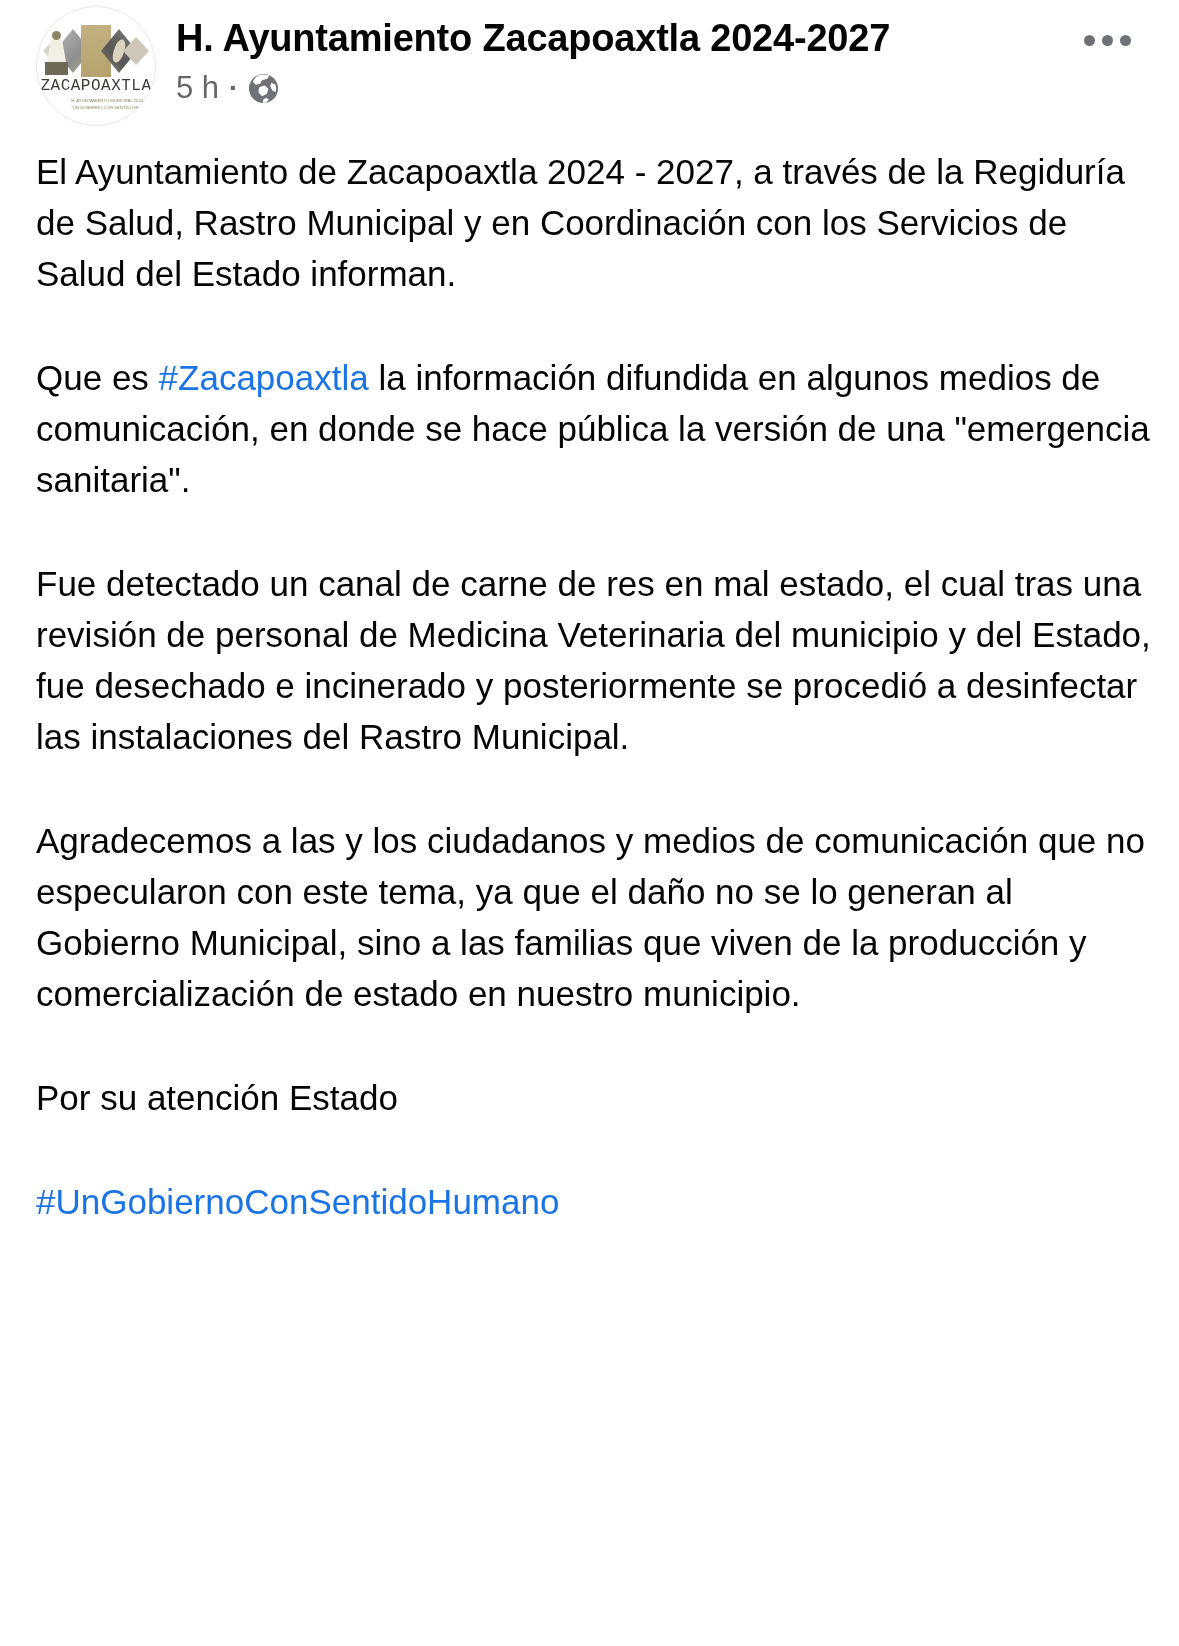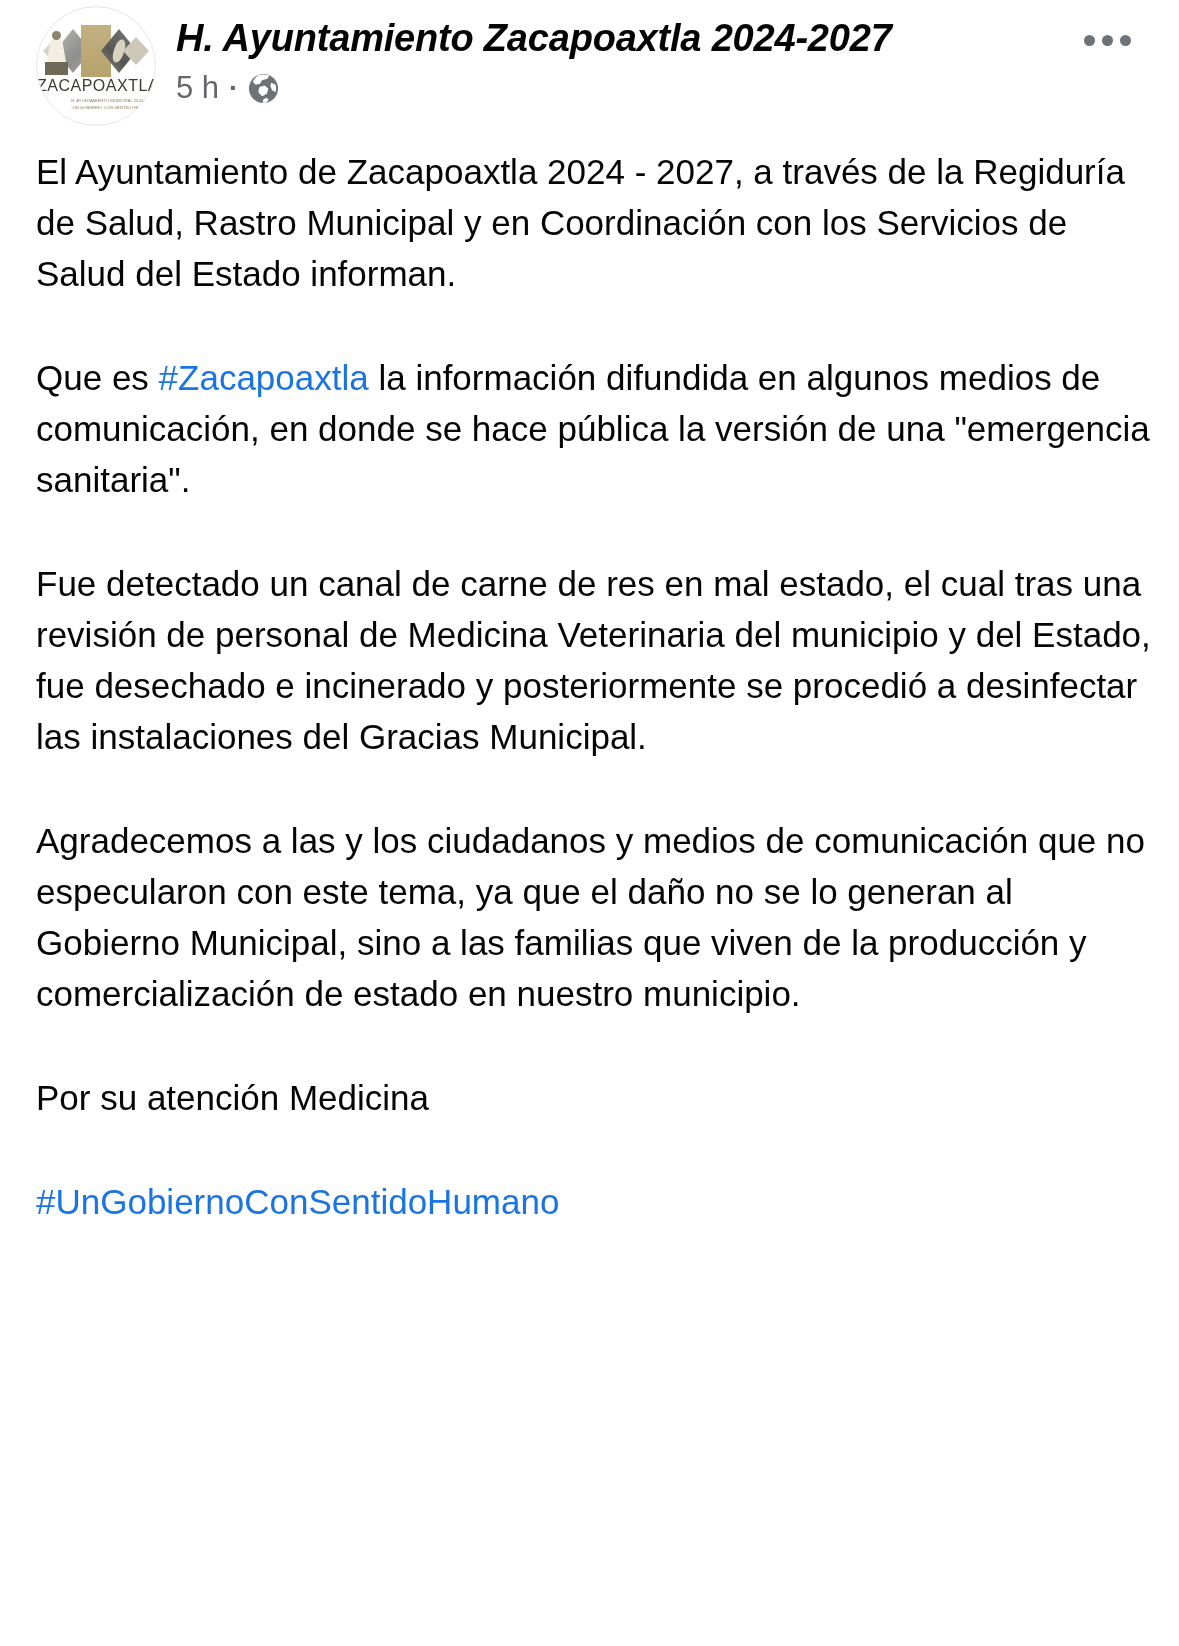--- a/index.html
+++ b/index.html
@@ -71,21 +71,21 @@
     transform: rotate(18deg);
   }
   .shard-far-right {
     left: 82px; top: 12px; width: 26px; height: 28px;
     background: #cdc7b8;
     clip-path: polygon(0% 50%, 50% 0%, 100% 50%, 50% 100%);
   }
   .avatar-title {
     position: absolute; left: 0; right: 0; top: 70px;
     text-align: center;
-    font-family: Liberation Sans, sans-serif;
+    font-family: Liberation Mono, monospace;
     font-size: 16px; letter-spacing: 0.5px;
     color: #3f3b33; white-space: nowrap;
   }
   .avatar-sub {
     position: absolute; left: 0; right: 0;
     text-align: center;
     font-size: 10px; color: #8d7f5c; white-space: nowrap;
     transform: scale(0.42);
     transform-origin: center top;
   }
@@ -93,21 +93,20 @@
   .avatar-sub2 { top: 98px; }
 
   .header-info { margin-left: 20px; padding-top: 10px; min-width: 0; }
   .page-name {
     font-size: 38px;
     font-weight: 700;
     color: #050505;
     letter-spacing: -0.2px;
     line-height: 44px;
     white-space: nowrap;
-    font-style: italic;
   }
   .meta-row {
     margin-top: 10px;
     display: flex;
     align-items: center;
     color: var(--meta-gray, #65676b);
     font-size: 31px;
     line-height: 36px;
   }
   .meta-sep { margin: 0 10px; font-weight: 700; font-size: 28px; }
@@ -180,17 +179,17 @@
   <div class="menu-dots">
     <span class="dot"></span>
     <span class="dot"></span>
     <span class="dot"></span>
   </div>
 </div>
 
 <div class="post-body">
     <p><span>El Ayuntamiento de Zacapoaxtla 2024 - 2027, a través de la Regiduría de Salud, Rastro Municipal y en Coordinación con los Servicios de Salud del Estado informan.</span></p>
     <p><span>Que es </span><a class="hashtag">#Zacapoaxtla</a><span> la información difundida en algunos medios de comunicación, en donde se hace pública la versión de una "emergencia sanitaria".</span></p>
-    <p><span>Fue detectado un canal de carne de res en mal estado, el cual tras una revisión de personal de Medicina Veterinaria del municipio y del Estado, fue desechado e incinerado y posteriormente se procedió a desinfectar las instalaciones del Gracias Municipal.</span></p>
+    <p><span>Fue detectado un canal de carne de res en mal estado, el cual tras una revisión de personal de Medicina Veterinaria del municipio y del Estado, fue desechado e incinerado y posteriormente se procedió a desinfectar las instalaciones del Rastro Municipal.</span></p>
     <p><span>Agradecemos a las y los ciudadanos y medios de comunicación que no especularon con este tema, ya que el daño no se lo generan al Gobierno Municipal, sino a las familias que viven de la producción y comercialización de estado en nuestro municipio.</span></p>
-    <p><span>Por su atención Medicina</span></p>
+    <p><span>Por su atención Estado</span></p>
     <p><a class="hashtag">#UnGobiernoConSentidoHumano</a></p>
   </div>
 
 </body></html>

